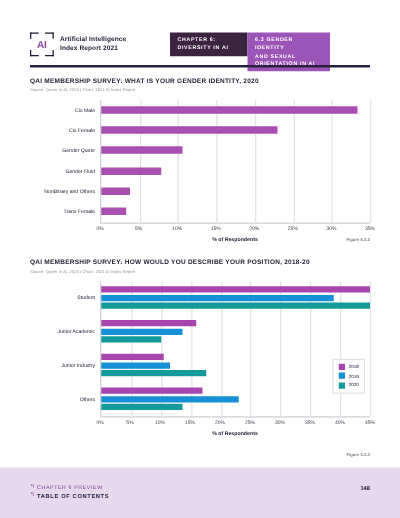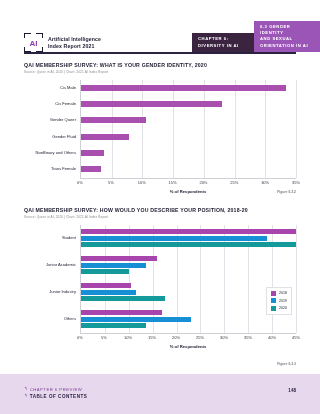--- a/index.html
+++ b/index.html
@@ -6,22 +6,22 @@
   html, body {
     width: 320px; height: 414px;
     background: #ffffff;
     font-family: "Liberation Sans", sans-serif;
     overflow: hidden;
   }
   .page { position: relative; width: 320px; height: 414px; background: #fff; }
 
   
   .header {
-    position: absolute; left: 0; top: 26px; width: 320px; height: 26px;
-    display: flex; align-items: flex-end;
+    position: absolute; left: 0; top: 26px; width: 264px; height: 26px;
+    display: flex; align-items: flex-start;
   }
   .brand { display: flex; align-items: center; padding-left: 24px; gap: 5px; flex: 1; }
   .logo-mark {
     width: 19px; height: 19px; position: relative; flex: none;
   }
   .logo-mark .br {
     position: absolute; border: 1.6px solid #1b1b2f;
   }
   .logo-mark .tl { left:0; top:0; width:7px; height:5px; border-right:none; border-bottom:none; }
   .logo-mark .tr { right:0; top:0; width:7px; height:5px; border-left:none; border-bottom:none; }

